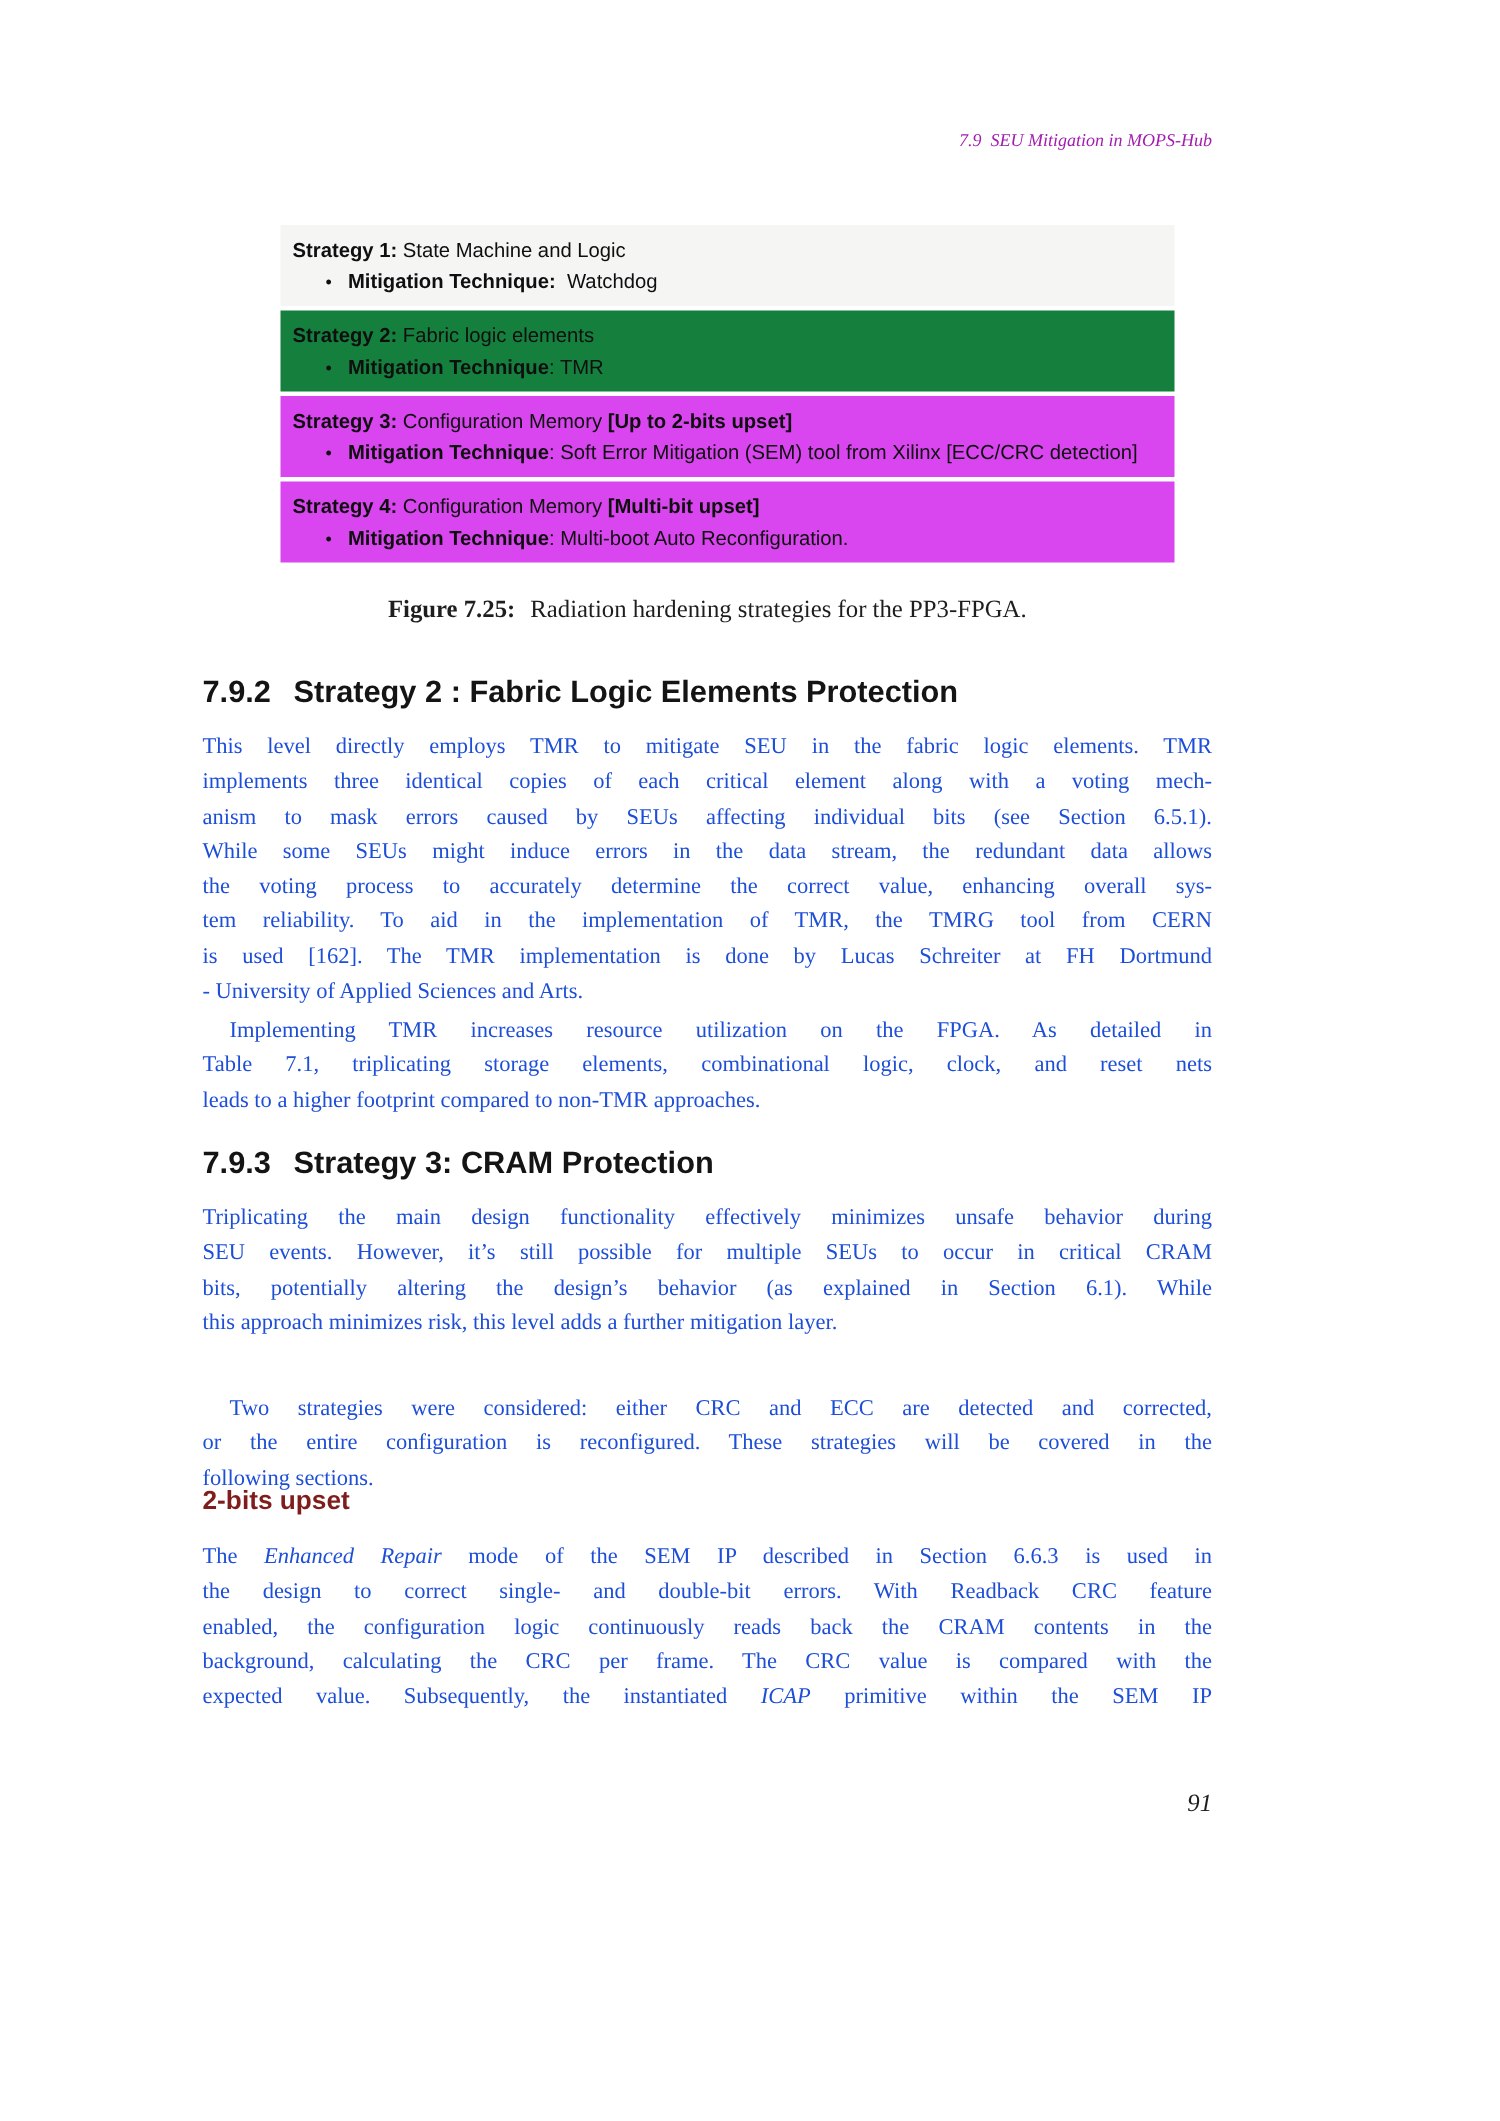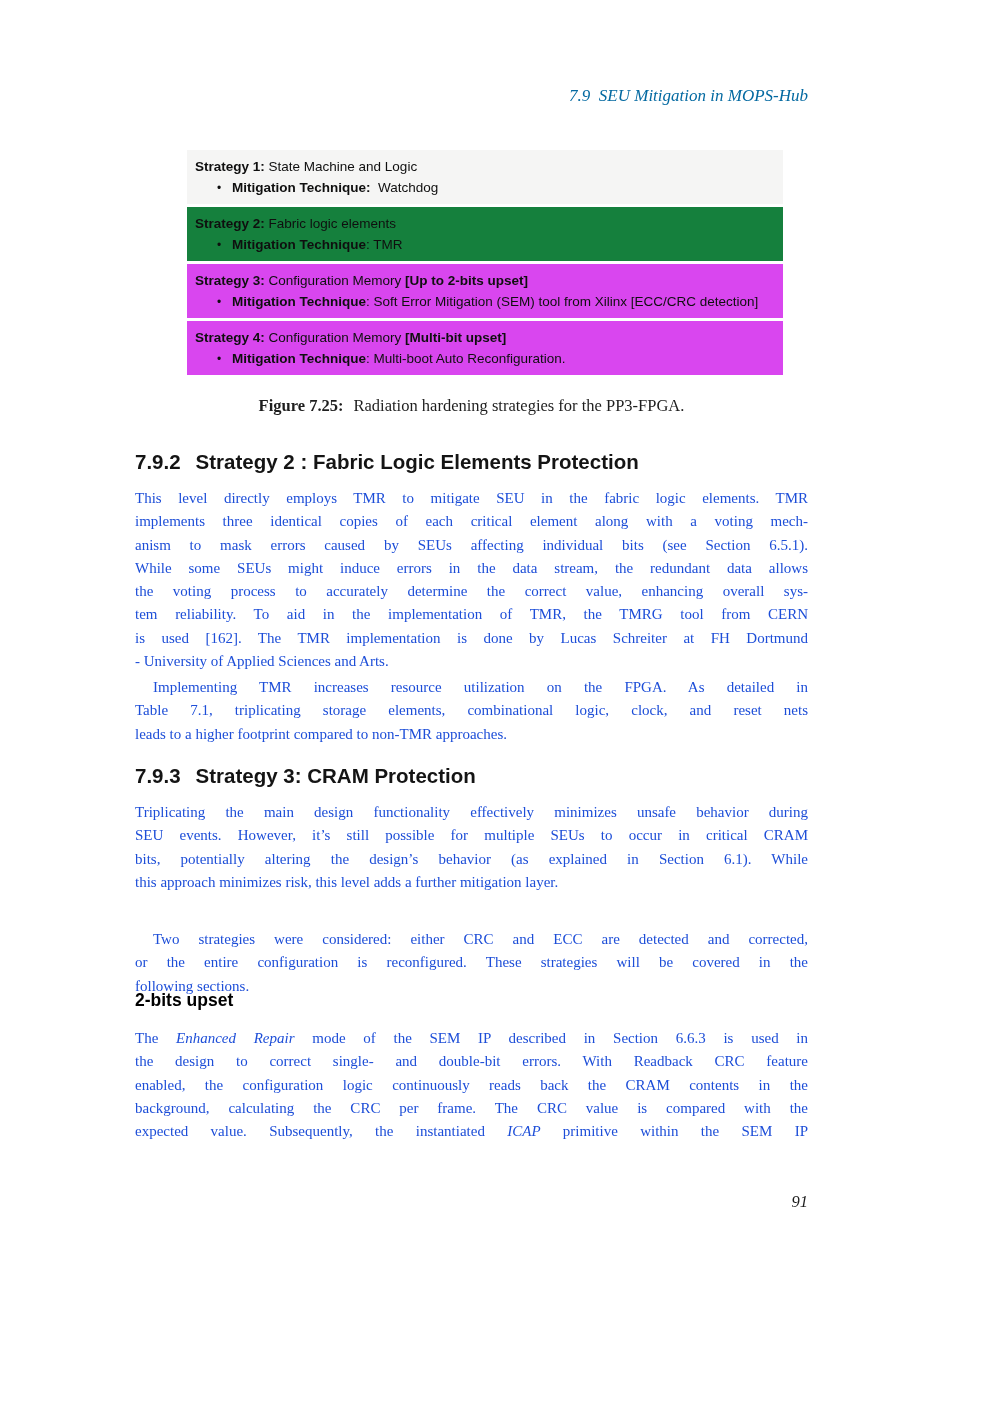--- a/index.html
+++ b/index.html
@@ -5,21 +5,21 @@
   * { margin:0; padding:0; box-sizing:border-box; }
   html, body { background:#ffffff; }
   .page {
     position:relative; width:1000px; height:1414px; margin:0 auto;
     background:#ffffff; color:#1b1b1b; overflow:hidden;
     font-family:"Liberation Serif", serif;
   }
   
   .running-head {
     position:absolute; top:86px; left:135px; width:673px;
-    text-align:right; font-style:italic; font-size:17px; color:#0369a1;
+    text-align:right; font-style:italic; font-size:12px; color:#a21caf;
     white-space:pre;
   }
   
   .figure-rows {
     position:absolute; top:150px; left:155px; width:628px;
     display:flex; flex-direction:column; gap:3px;
     font-family:"Liberation Sans", sans-serif; color:#0f0f0f;
   }
   .srow { padding:8px 7px 7px 8px; font-size:13.5px; line-height:18px;margin-left:32px; }
   .srow .b { font-weight:bold; }
@@ -37,21 +37,21 @@
     position:absolute; left:135px; width:673px;
     font-family:Liberation Sans, sans-serif; font-weight:bold;
     font-size:20.5px; color:#141414; white-space:nowrap;
   }
   .sec-heading .sec-num { margin-right:15px; }
   .heading-792 { top:450px; }
   .heading-793 { top:764px; }
   .subheading {
     position:absolute; left:135px; top:990px;
     font-family:"Liberation Sans", sans-serif; font-weight:bold;
-    font-size:17.5px; color:#000000;
+    font-size:17.5px; color:#7f1d1d;
   }
   
   .para {
     position:absolute; left:135px; width:673px;
     font-size:15px; line-height:23.3px; color:#1d4ed8;
   }
   .tline { text-align:justify; text-align-last:justify; }
   .tline-last { text-align-last:auto; }
   .para.cont .tline-last { text-align-last:justify; }
   .para.indent .tline:first-child { text-indent:18px; }

